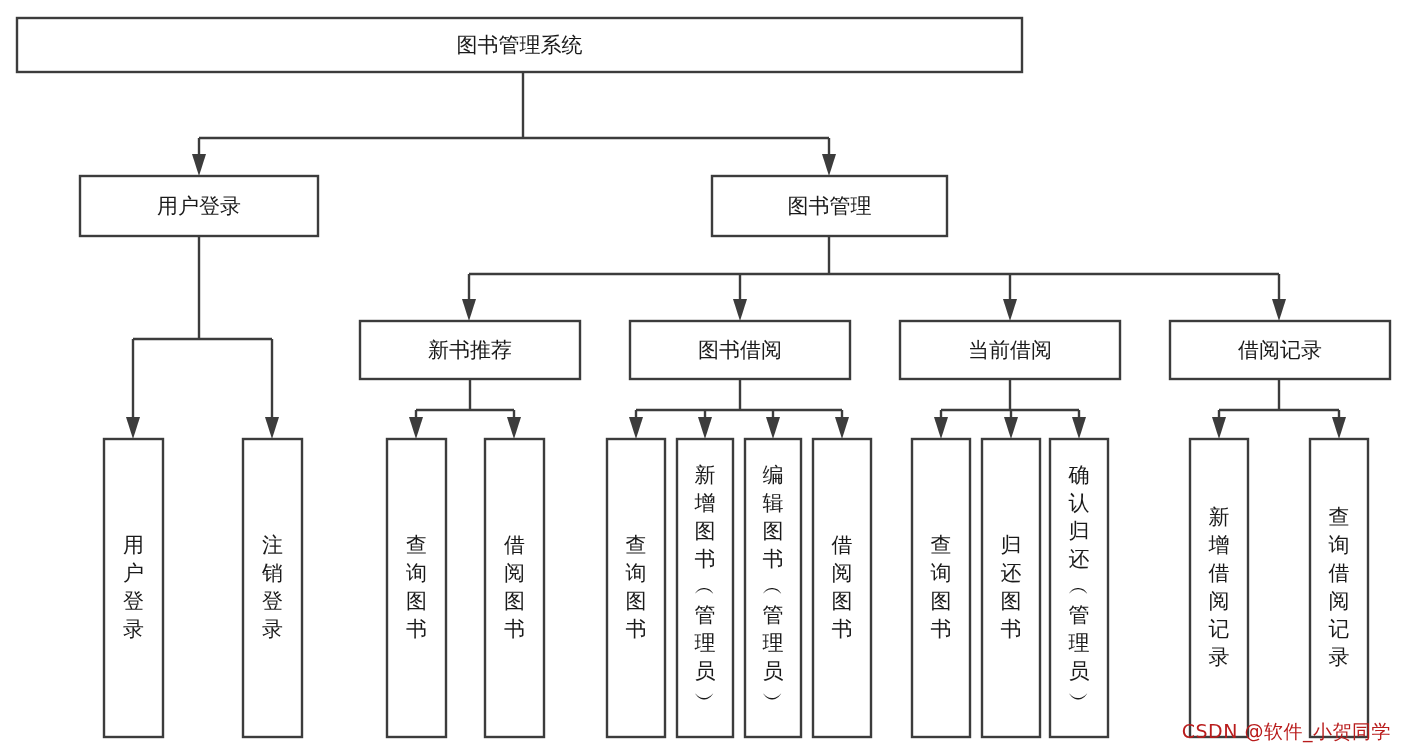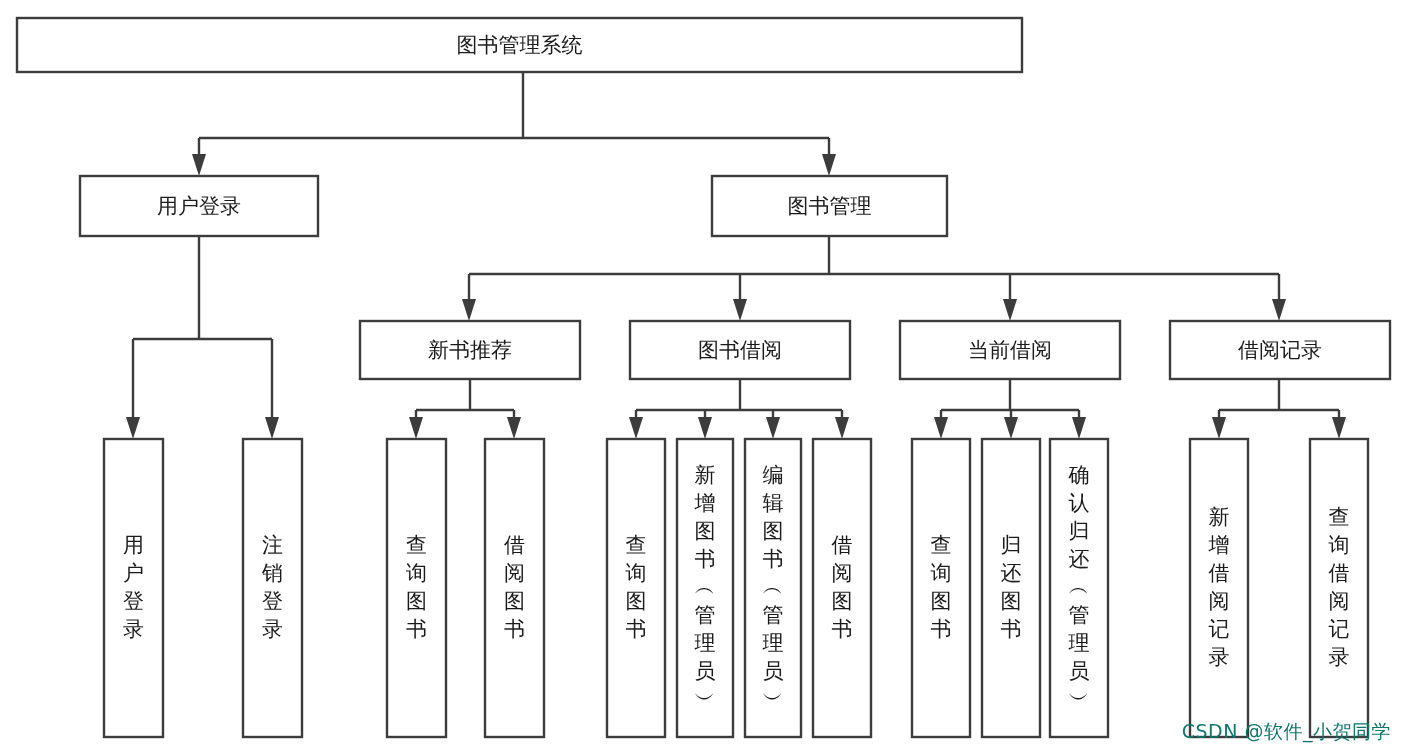--- a/index.html
+++ b/index.html
@@ -49,21 +49,21 @@
     text-anchor: middle;
     dominant-baseline: middle;
     white-space: pre;
   }
   .watermark-text {
     position: absolute;
     right: 14px;
     bottom: 6px;
     font-family: "DejaVu Sans", "Liberation Sans", sans-serif;
     font-size: 19px;
-    color: #0f766e;
+    color: #b91c1c;
     letter-spacing: 0.5px;
     user-select: none;
     pointer-events: none;
     margin-top: 40px;
   }
 </style>
 </head>
 <body>
 
 <div id="diagram-root">

